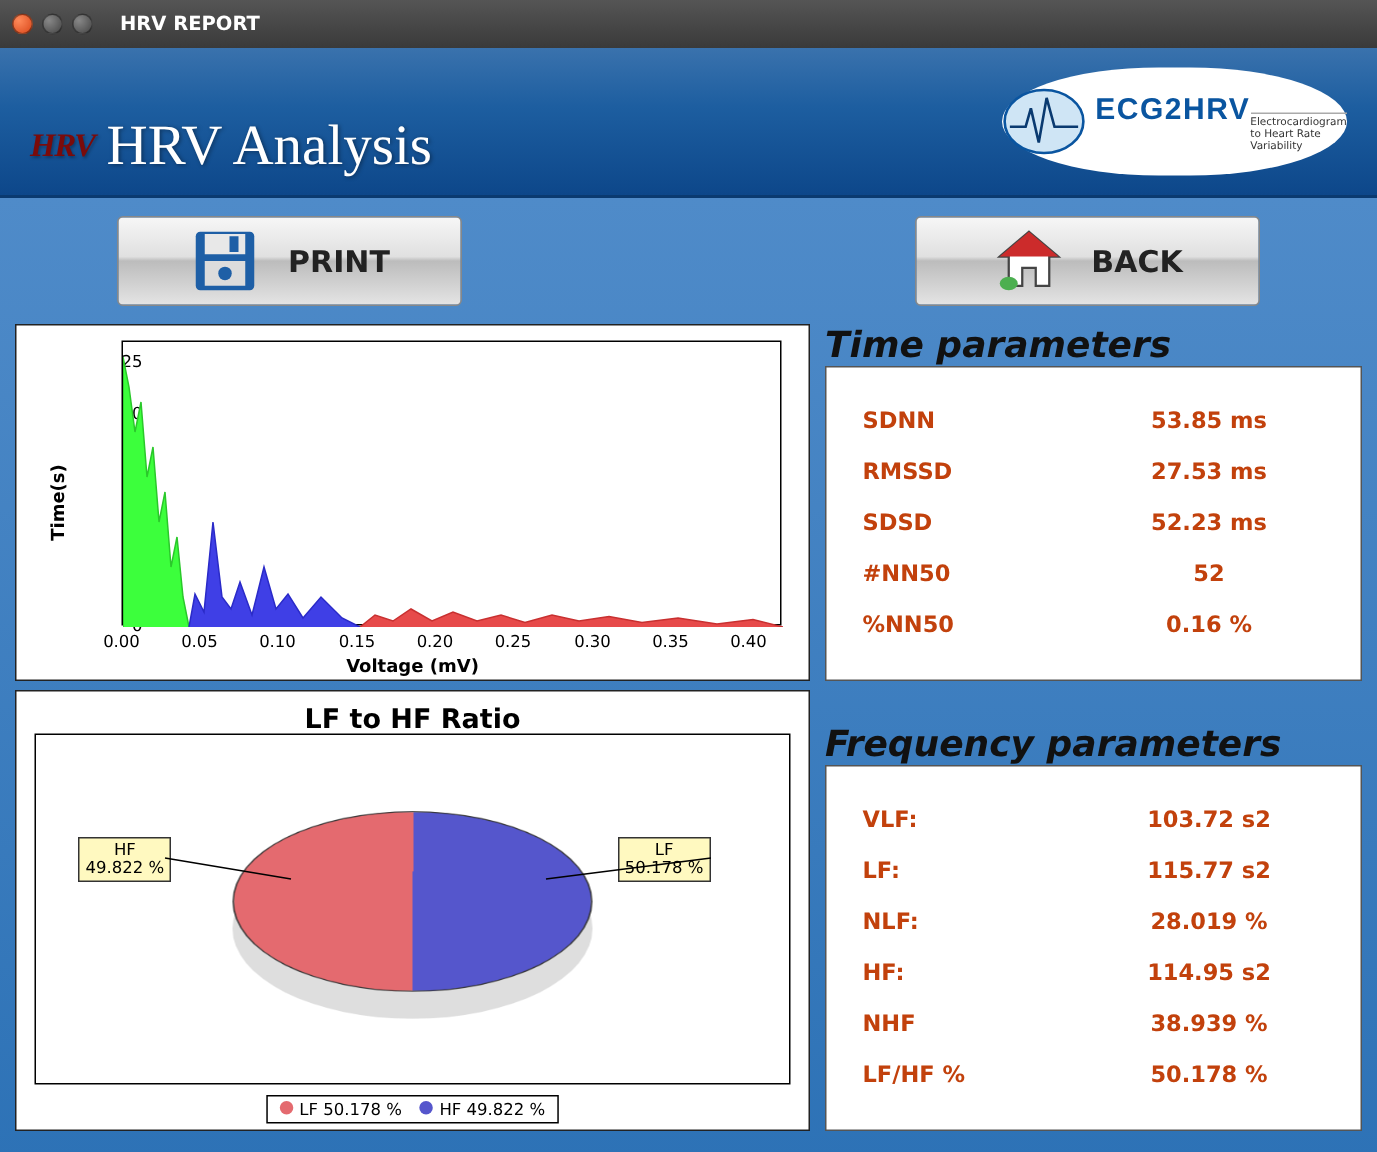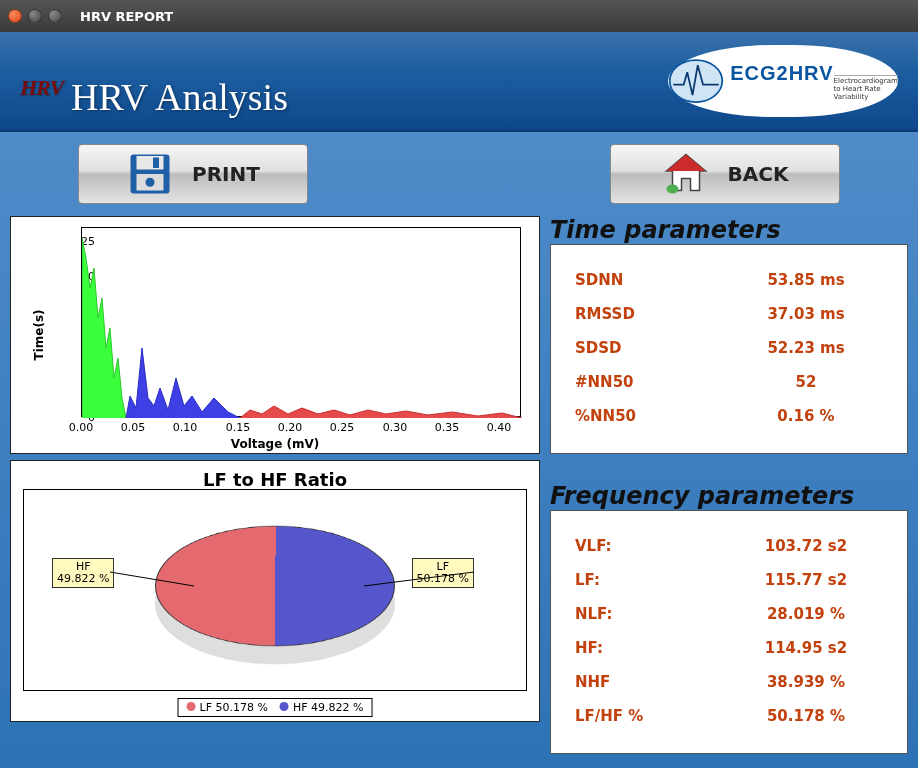--- a/index.html
+++ b/index.html
@@ -30,21 +30,21 @@
 }
 
 
 .header {
   background: linear-gradient(to bottom, #3a72ad 0%, #1d5ea0 40%, #0d478a 100%);
   height: 100px;
   display: flex; align-items: center; justify-content: space-between;
   padding: 0 20px;
   border-bottom: 2px solid #0a3a70;
 }
-.header-left { display: flex; align-items: flex-start; gap: 8px; margin-top: 32px; }
+.header-left { display: flex; align-items: center; gap: 8px; margin-top: 32px; }
 .hrv-logo {
   font-family: "Times New Roman", serif;
   font-style: italic;
   font-weight: bold;
   font-size: 22px;
   color: #7a0b0b;
   text-shadow: 1px 1px 2px rgba(0,0,0,.3);
   letter-spacing: -1px;
 }
 .header-title {
@@ -104,21 +104,21 @@
 .left-col { flex: 0 0 530px; display: flex; flex-direction: column; gap: 6px; }
 .right-col { flex: 1; display: flex; flex-direction: column; gap: 28px; }
 
 
 .panel {
   background: #fff;
   border: 1px solid #222;
   padding: 6px;
 }
 .chart-panel { height: 238px; position: relative; }
-.pie-panel   { height: 262px; position: relative; }
+.pie-panel   { height: 294px; position: relative; }
 
 .param-title {
   font-size: 24px; font-weight: bold; font-style: italic;
   color: #111;
 }
 .param-box {
   background: #fff;
   border: 1px solid #555;
   padding: 18px 24px 20px 24px;
 }
@@ -315,21 +315,21 @@
     <div class="right-col">
       <div>
         <div class="param-title">Time parameters</div>
         <div class="param-box">
           <div class="param-row">
               <span class="label">SDNN</span>
               <span class="value">53.85 ms</span>
             </div>
           <div class="param-row">
               <span class="label">RMSSD</span>
-              <span class="value">37.03 ms</span>
+              <span class="value">27.53 ms</span>
             </div>
           <div class="param-row">
               <span class="label">SDSD</span>
               <span class="value">52.23 ms</span>
             </div>
           <div class="param-row">
               <span class="label">#NN50</span>
               <span class="value">52</span>
             </div>
           <div class="param-row">

